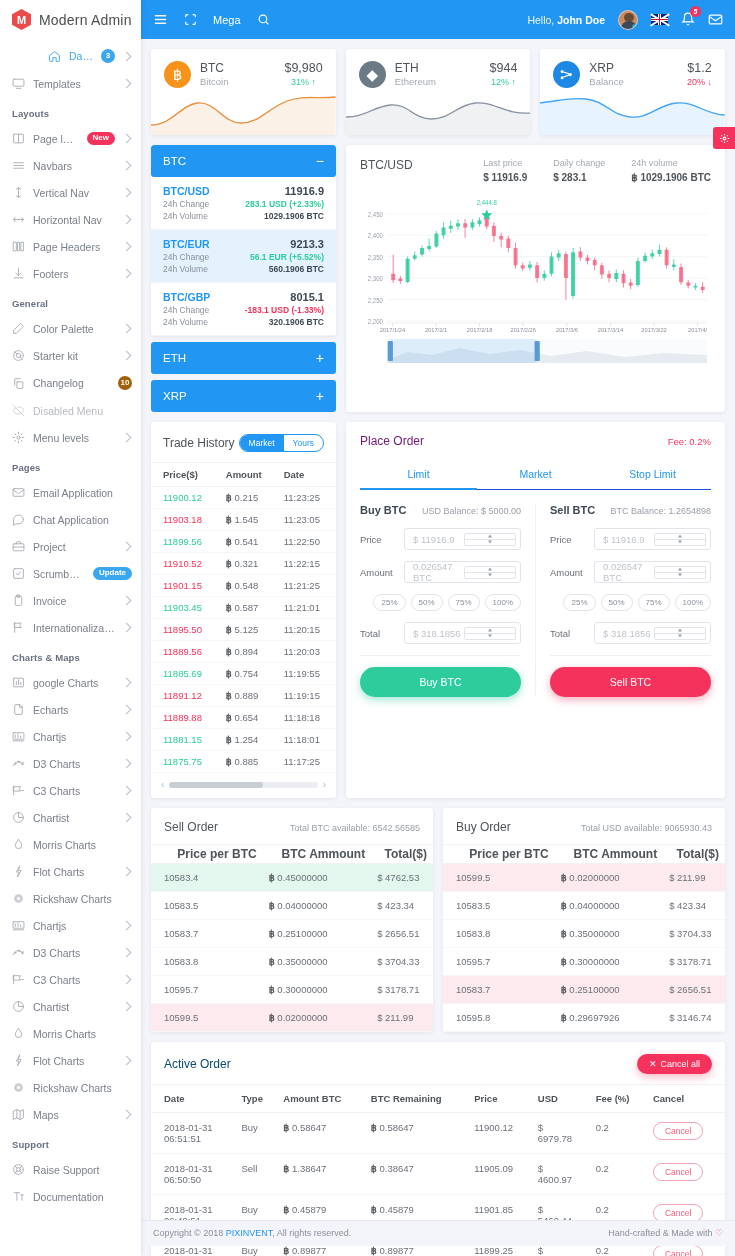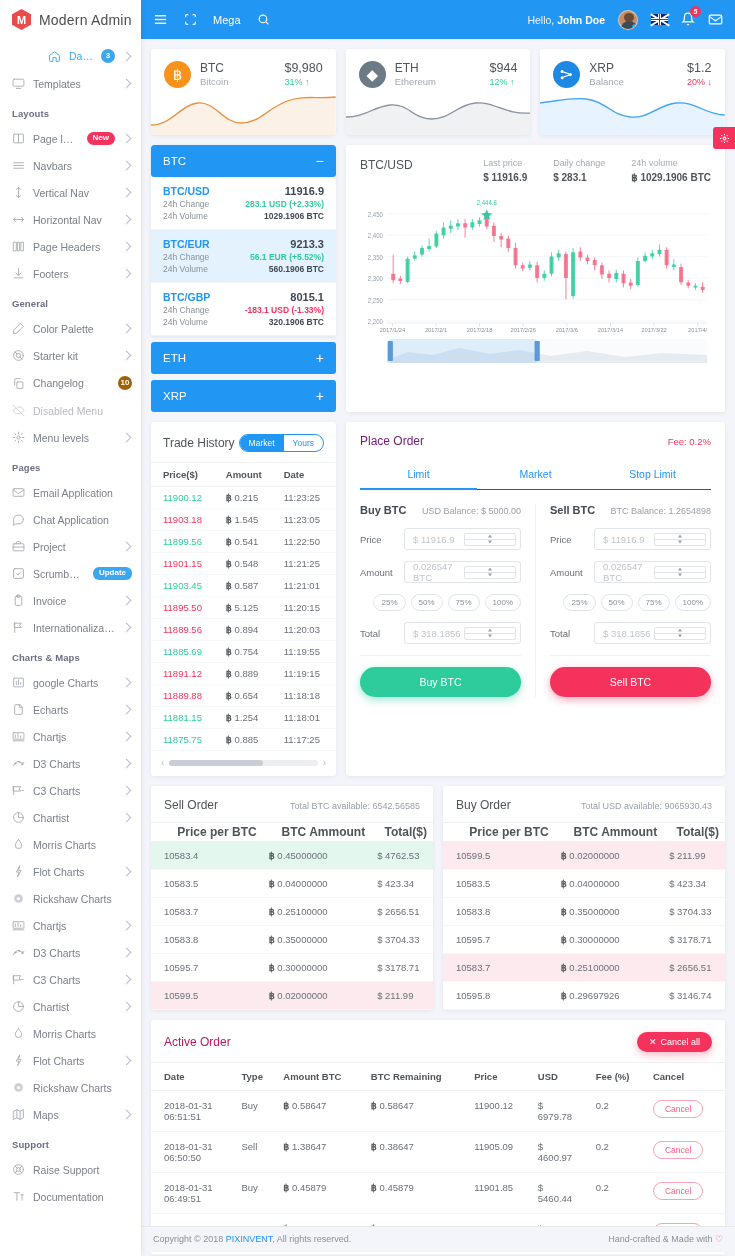--- a/index.html
+++ b/index.html
@@ -41,21 +41,21 @@
   .nav-ico { width: 13px; height: 13px; flex: 0 0 13px; color: #a8adb5; display:block; }
   .nav-ico svg { width: 13px; height: 13px; display: block; }
   .nav-label { flex: 1; white-space: nowrap; overflow: hidden; text-overflow: ellipsis; }
   .nav-item.active .nav-ico { color: #3ba7f0; }
   .chev { width: 7px; height: 7px; border-right: 1.2px solid #b9bec5; border-top: 1.2px solid #b9bec5;
           transform: rotate(45deg); flex: 0 0 auto; margin-right: 2px; }
   .badge {
     font-size: 8px; color: #fff; border-radius: 9px; padding: 2px 6px;
     line-height: 1.1; font-weight: 600;
   }
-  .badge.blue { background: #3ba7f0; border-radius: 6px; }
+  .badge.blue { background: #3ba7f0; }
   .badge.orange { background: #a16207; }
   .badge.red { background: #f5325c; }
   .badge.round { border-radius: 50%; width: 14px; height: 14px; padding: 0;
                  display: flex; align-items: center; justify-content: center; }
   .nav-item.dim { opacity: .55; }
 
   
   .navbar {
     position: absolute; left: 141px; top: 0; right: 0; height: 39px;
     background: #2196F3; display: flex; align-items: center; padding: 0 12px; z-index: 15;
@@ -100,21 +100,21 @@
 
   
   .stat-row { display: flex; gap: 10px; margin-bottom: 10px; }
   .stat-card { flex: 1; overflow: hidden; position: relative; height: 86px; }
   .stat-top { display: flex; align-items: flex-start; padding: 12px 13px 0 13px; }
   .coin-ico { width: 27px; height: 27px; border-radius: 50%; display: flex; align-items: center;
               justify-content: center; color: #fff; font-size: 15px; flex: 0 0 27px; }
   .coin-meta { margin-left: 9px; }
   .coin-sym { font-size: 12px; color: #4f5459; line-height: 1.25; }
   .coin-name { font-size: 9.5px; color: #a4a9b0; line-height: 1.3; }
-  .coin-right { margin-left: auto; text-align: left; }
+  .coin-right { margin-left: auto; text-align: center; }
   .coin-price { font-size: 12.5px; color: #4f5459; line-height: 1.25; }
   .coin-chg { font-size: 9px; line-height: 1.3; }
   .up { color: #2ecc9c; } .down { color: #f5325c; }
   .spark { position: absolute; left: 0; right: 0; bottom: 0; height: 42px; }
   .spark svg { width: 100%; height: 100%; display: block; }
 
   
   .acc-head {
     background: #2196F3; color: #fff; padding: 9px 12px; font-size: 11.5px;
     display: flex; align-items: center; border-radius: 3px; cursor: pointer;
@@ -207,21 +207,21 @@
   .ob-sub { margin-left: auto; font-size: 9px; color: #9aa0a8; }
   .ob-table th { font-size: 12px; color: #4f5459; font-weight: bold; text-align: right;
      padding: 2px 6px; border-top: 1px solid #f0f1f3; border-bottom: 1px solid #f0f1f3; }
   .ob-table td { font-size: 9.5px; padding: 8px 6px; border-bottom: 1px solid #f6f7f8; color: #6b7078; }
   .ob-table th:first-child, .ob-table td:first-child { padding-left: 13px; }
   .ob-table tr.hl-g td { background: #e3f7ef; }
   .ob-table tr.hl-r td { background: #fdeaee; }
 
   
   .ao-head { display: flex; align-items: center; padding: 12px 13px 10px 13px; }
-  .ao-title { font-size: 12px; color: #be185d; }
+  .ao-title { font-size: 12px; color: #0c4a6e; }
   .cancel-all { margin-left: auto; background: #f5325c; color: #fff; border: none;
     border-radius: 12px; font-size: 9px; padding: 5px 12px; cursor: pointer;
     box-shadow: 0 3px 8px rgba(245,50,92,.35); font-family: inherit;
     display: flex; align-items: center; gap: 4px; }
   .ao-table th { font-size: 9.5px; color: #4f5459; font-weight: bold; text-align: left;
      padding: 8px 6px; border-top: 1px solid #f0f1f3; border-bottom: 1px solid #f0f1f3; }
   .ao-table td { font-size: 9.5px; padding: 9px 6px; border-bottom: 1px solid #f4f5f7;
      color: #6b7078; vertical-align: top; }
   .ao-table th:first-child, .ao-table td:first-child { padding-left: 13px; }
   .cbtn { border: 1px solid #f5a3b5; color: #f5607f; background: #fff; border-radius: 11px;
@@ -1016,20 +1016,25 @@
                 <td class="pr">11903.18</td>
                 <td><span class="btc-glyph">฿</span> 1.545</td>
                 <td>11:23:05</td>
               </tr>
               <tr>
                 <td class="pg">11899.56</td>
                 <td><span class="btc-glyph">฿</span> 0.541</td>
                 <td>11:22:50</td>
               </tr>
               <tr>
+                <td class="pr">11910.52</td>
+                <td><span class="btc-glyph">฿</span> 0.321</td>
+                <td>11:22:15</td>
+              </tr>
+              <tr>
                 <td class="pr">11901.15</td>
                 <td><span class="btc-glyph">฿</span> 0.548</td>
                 <td>11:21:25</td>
               </tr>
               <tr>
                 <td class="pg">11903.45</td>
                 <td><span class="btc-glyph">฿</span> 0.587</td>
                 <td>11:21:01</td>
               </tr>
               <tr>
@@ -1341,17 +1346,17 @@
               <td>$<br>10694.6</td>
               <td>0.2</td>
               <td><button class="cbtn">Cancel</button></td>
             </tr>
           </tbody>
       </table>
     </div>
 
   </main>
 
-  <footer class="footer" style="position:absolute;left:141px;right:0;bottom:4px;">
+  <footer class="footer" style="position:absolute;left:141px;right:0;bottom:10px;">
     <span><span>Copyright © 2018 </span><a href="#">PIXINVENT</a><span>, All rights reserved.</span></span>
     <span class="right"><span>Hand-crafted &amp; Made with</span> <span class="heart">♡</span></span>
   </footer>
 </div>
 
 </body></html>

